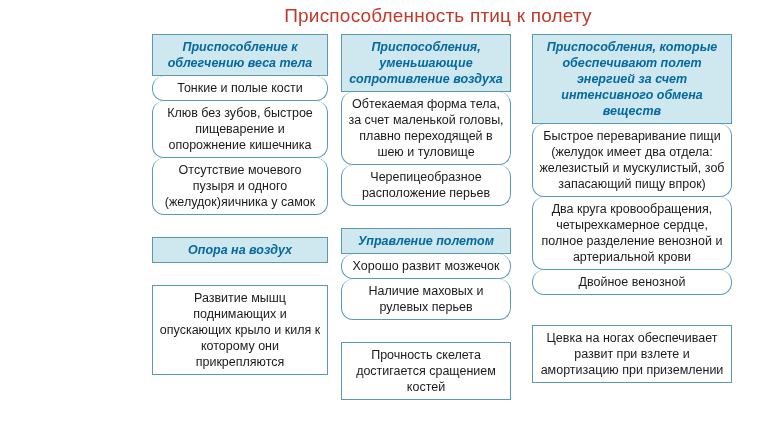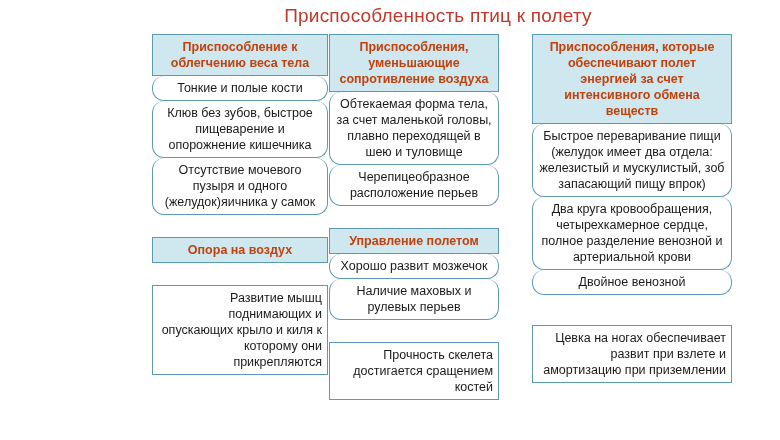--- a/index.html
+++ b/index.html
@@ -27,50 +27,51 @@
     text-align: center;
     font-size: 19px;
     color: #c0392b;
     letter-spacing: 0.2px;
   }
   .col {
     position: absolute;
     top: 34px;
   }
   .col-1 { left: 104px; width: 176px; }
-  .col-2 { left: 281px; width: 170px; }
+  .col-2 { left: 293px; width: 170px; }
   .col-3 { left: 484px; width: 200px; }
 
   .box {
     box-sizing: border-box;
     border: 1px solid #5b9bb0;
     background: #ffffff;
     text-align: center;
     line-height: 1.28;
     font-size: 12.5px;
     color: #1a1a1a;
     padding: 4px 5px;
     margin: 0;
   }
   .head {
     background: #cfe7ee;
     font-weight: bold;
     border: 1px solid #5b9bb0;
   }
   .head.pink {
     background: #cfe7ee;
-    color: #c2410c;
+    color: #0369a1;
+    font-style: italic;
   }
   .grp {
     margin-bottom: 0;
   }
   .gap-md { height: 22px; }
   .gap-lg { height: 30px; }
   .stack > .box + .box { border-top: none; border-radius: 12px; }
-  .standalone { border: 1px solid #5b9bb0; text-align: right; }
+  .standalone { border: 1px solid #5b9bb0; }
 </style>
 </head>
 <body>
 
 <div class="page">
 
   <div class="title">Приспособленность птиц к полету</div>
 
   <div class="col col-1">
 

